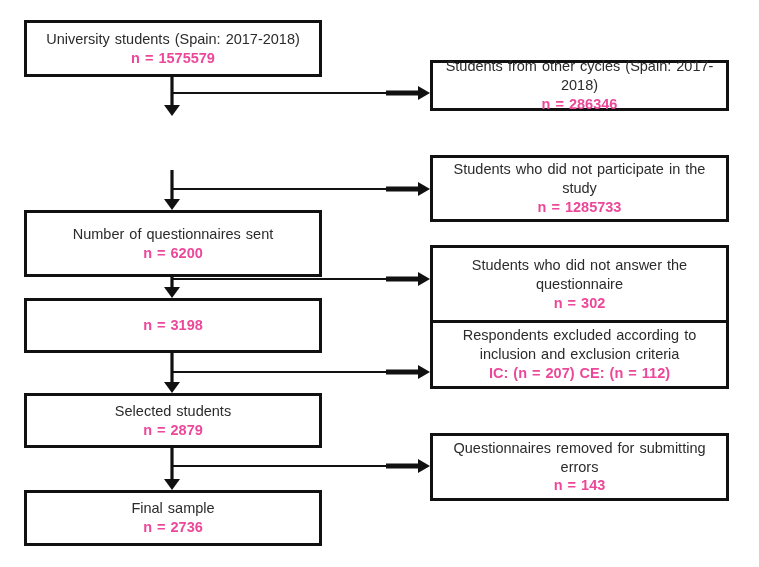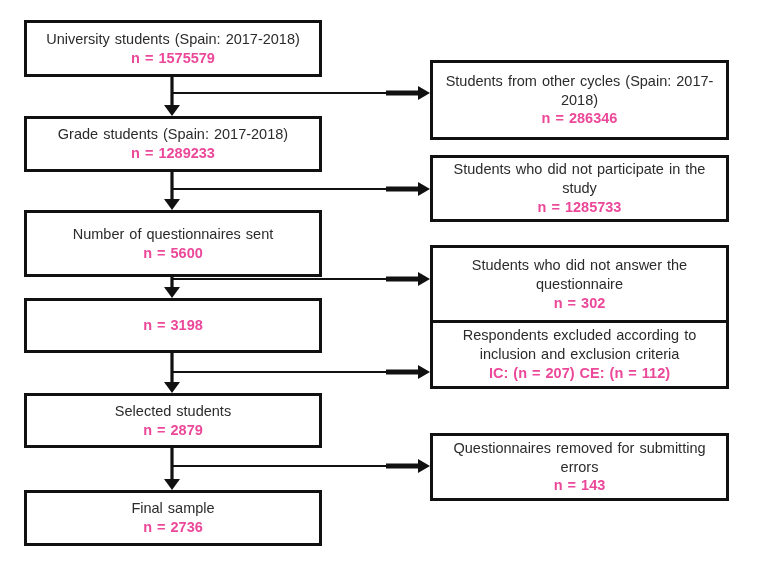--- a/index.html
+++ b/index.html
@@ -91,45 +91,41 @@
       <line class="stroke" x1="386" y1="466" x2="419" y2="466" stroke-width="5"></line>
       <polygon class="fillhead" points="418,459 418,473 430,466"></polygon>
     </g>
   </svg>
 
   <div class="box left" style="top:20px;height:57px">
     <div>University students (Spain: 2017-2018)</div>
     <div class="cnt">n = 1575579</div>
   </div>
 
-  <div class="box left" style="top:116px;height:56px">
-    <div>Grade students (Spain: 2017-2018)</div>
-    <div class="cnt">n = 1289233</div>
-  </div>
 
   <div class="box left" style="top:210px;height:67px">
     <div>Number of questionnaires sent</div>
-    <div class="cnt">n = 5600</div>
+    <div class="cnt">n = 6200</div>
   </div>
 
   <div class="box left" style="top:298px;height:55px">
     <div class="cnt">n = 3198</div>
   </div>
 
   <div class="box left" style="top:393px;height:55px">
     <div>Selected students</div>
     <div class="cnt">n = 2879</div>
   </div>
 
   <div class="box left" style="top:490px;height:56px">
     <div>Final sample</div>
     <div class="cnt">n = 2736</div>
   </div>
 
-  <div class="box right" style="top:60px;height:80px">
+  <div class="box right" style="top:60px;height:51px">
     <div>Students from other cycles (Spain: 2017-2018)</div>
     <div class="cnt">n = 286346</div>
   </div>
 
   <div class="box right" style="top:155px;height:67px">
     <div>Students who did not participate in the study</div>
     <div class="cnt">n = 1285733</div>
   </div>
 
   <div class="box right" style="top:245px;height:79px">

